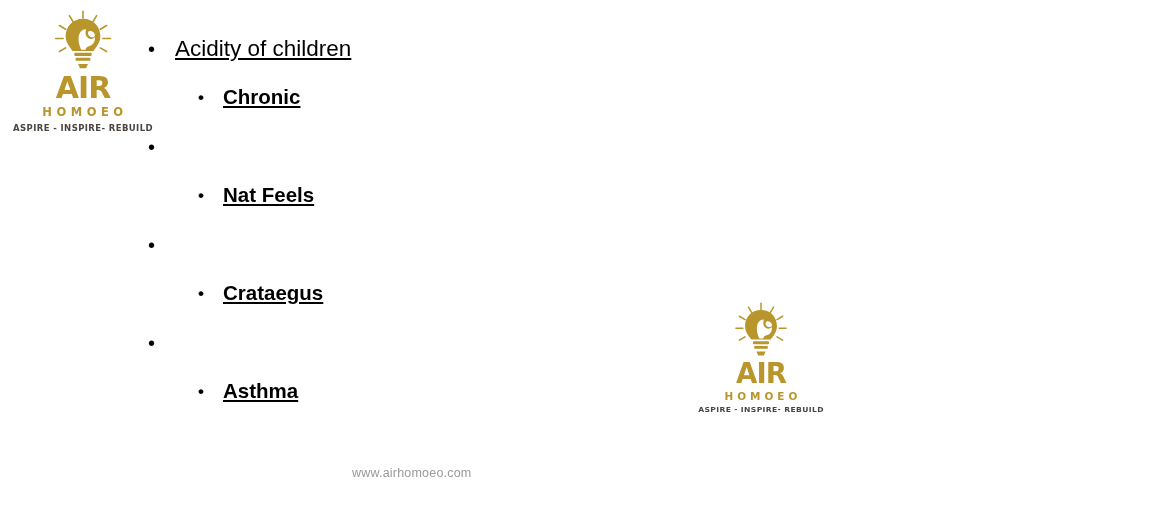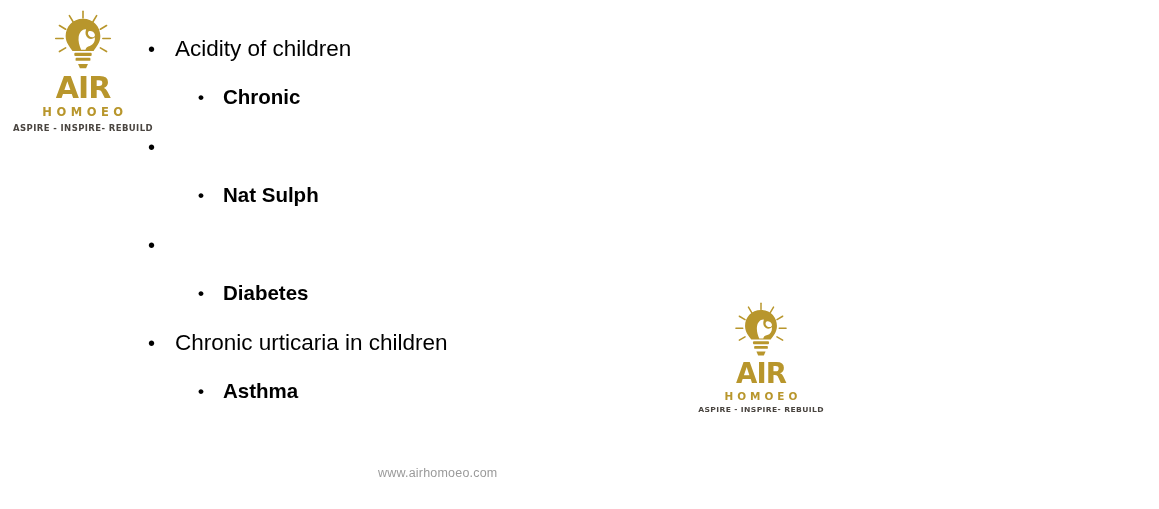--- a/index.html
+++ b/index.html
@@ -111,32 +111,32 @@
     text-align: left;
   }
   .lvl2 .bullet-mark {
     width: 25px;
     flex: 0 0 25px;
     font-size: 17px;
     line-height: 1.25;
   }
   .bullet-text {
     white-space: nowrap;
+    text-decoration: underline;
   }
 
   
   .footer-url {
     position: absolute;
     left: 352px;
     top: 466px;
     font-size: 12.5px;
     color: #9a9a9a;
     letter-spacing: 0.2px;
     font-family: "Liberation Sans", sans-serif;
-    margin-left: 26px;
   }
 </style>
 </head>
 <body>
 
 <div class="slide">
 
   <div class="logo logo-corner">
     <svg class="logo-mark" viewBox="0 0 100 100">
       <g stroke="#b8962c" stroke-width="2.6" stroke-linecap="round">
@@ -173,35 +173,34 @@
       <span class="bullet-mark">•</span>
       <span class="bullet-text">Chronic</span>
     </div>
 
     <div class="bullet-row lvl1">
       <span class="bullet-mark">•</span>
     </div>
 
     <div class="bullet-row lvl2">
       <span class="bullet-mark">•</span>
-      <span class="bullet-text">Nat Sulph</span>
-    </div>
-
-    <div class="bullet-row lvl1">
-      <span class="bullet-mark">•</span>
-    </div>
-
-    <div class="bullet-row lvl2">
-      <span class="bullet-mark">•</span>
-      <span class="bullet-text">Diabetes</span>
-    </div>
-
-    <div class="bullet-row lvl1">
-      <span class="bullet-mark">•</span>
-      <span class="bullet-text">Chronic urticaria in children</span>
+      <span class="bullet-text">Nat Feels</span>
+    </div>
+
+    <div class="bullet-row lvl1">
+      <span class="bullet-mark">•</span>
+    </div>
+
+    <div class="bullet-row lvl2">
+      <span class="bullet-mark">•</span>
+      <span class="bullet-text">Crataegus</span>
+    </div>
+
+    <div class="bullet-row lvl1">
+      <span class="bullet-mark">•</span>
     </div>
 
     <div class="bullet-row lvl2">
       <span class="bullet-mark">•</span>
       <span class="bullet-text">Asthma</span>
     </div>
 
   </div>
 
   <div class="logo logo-center">

